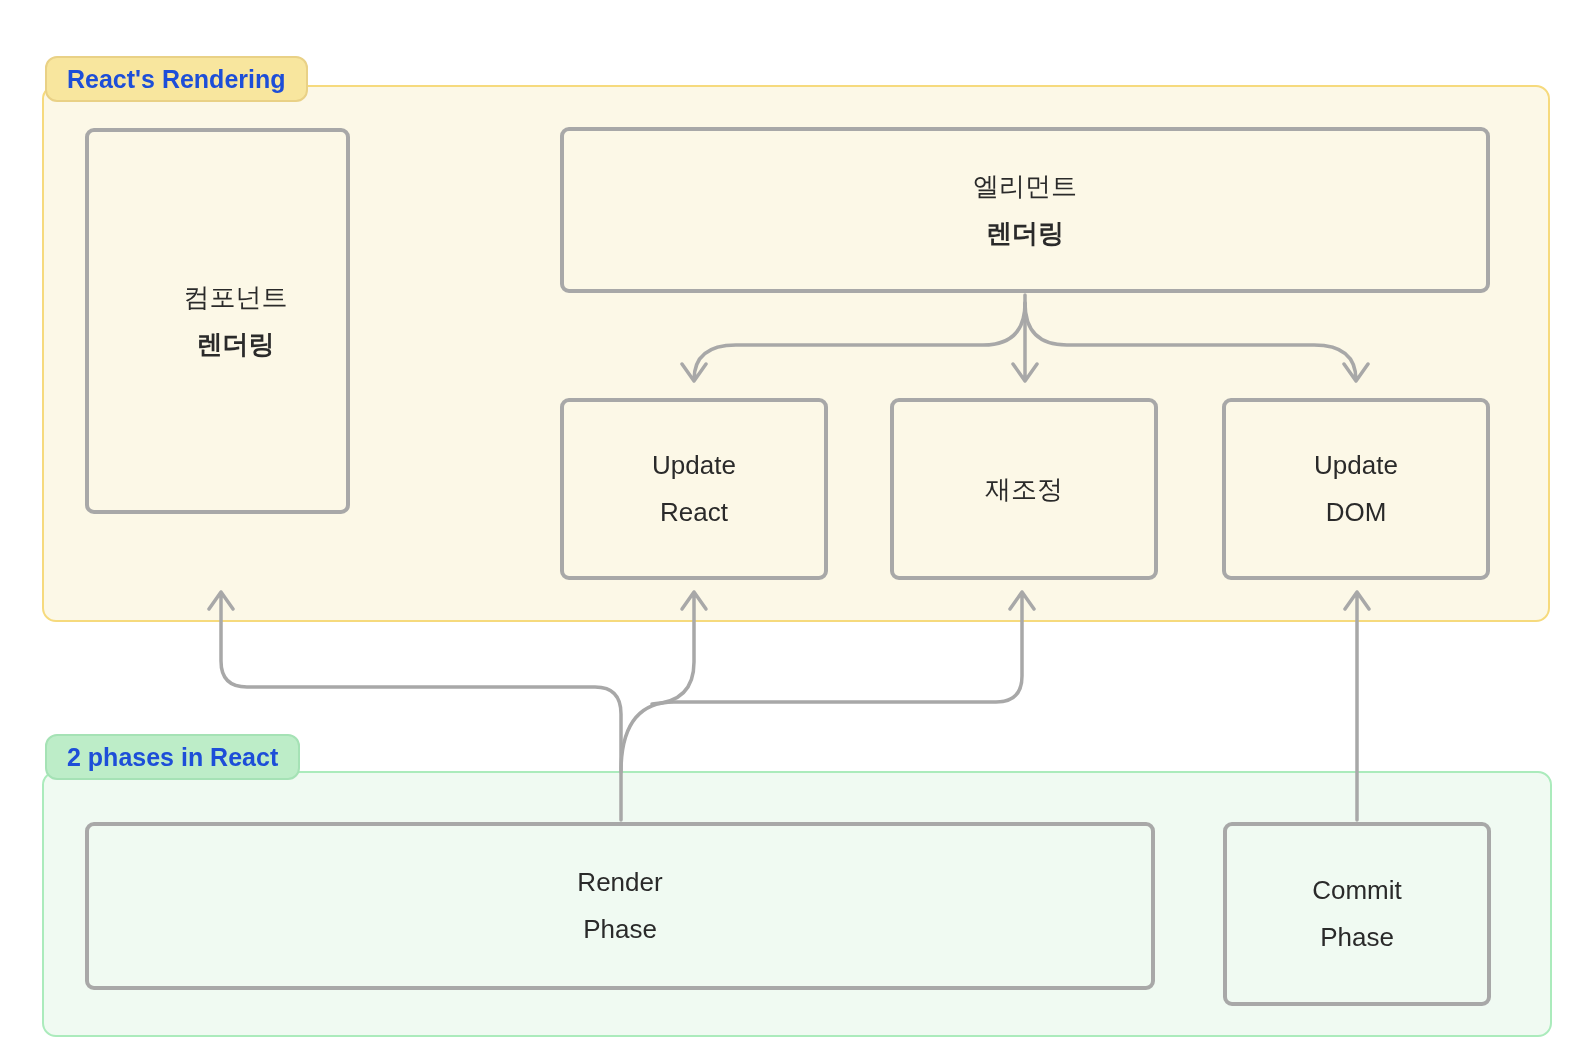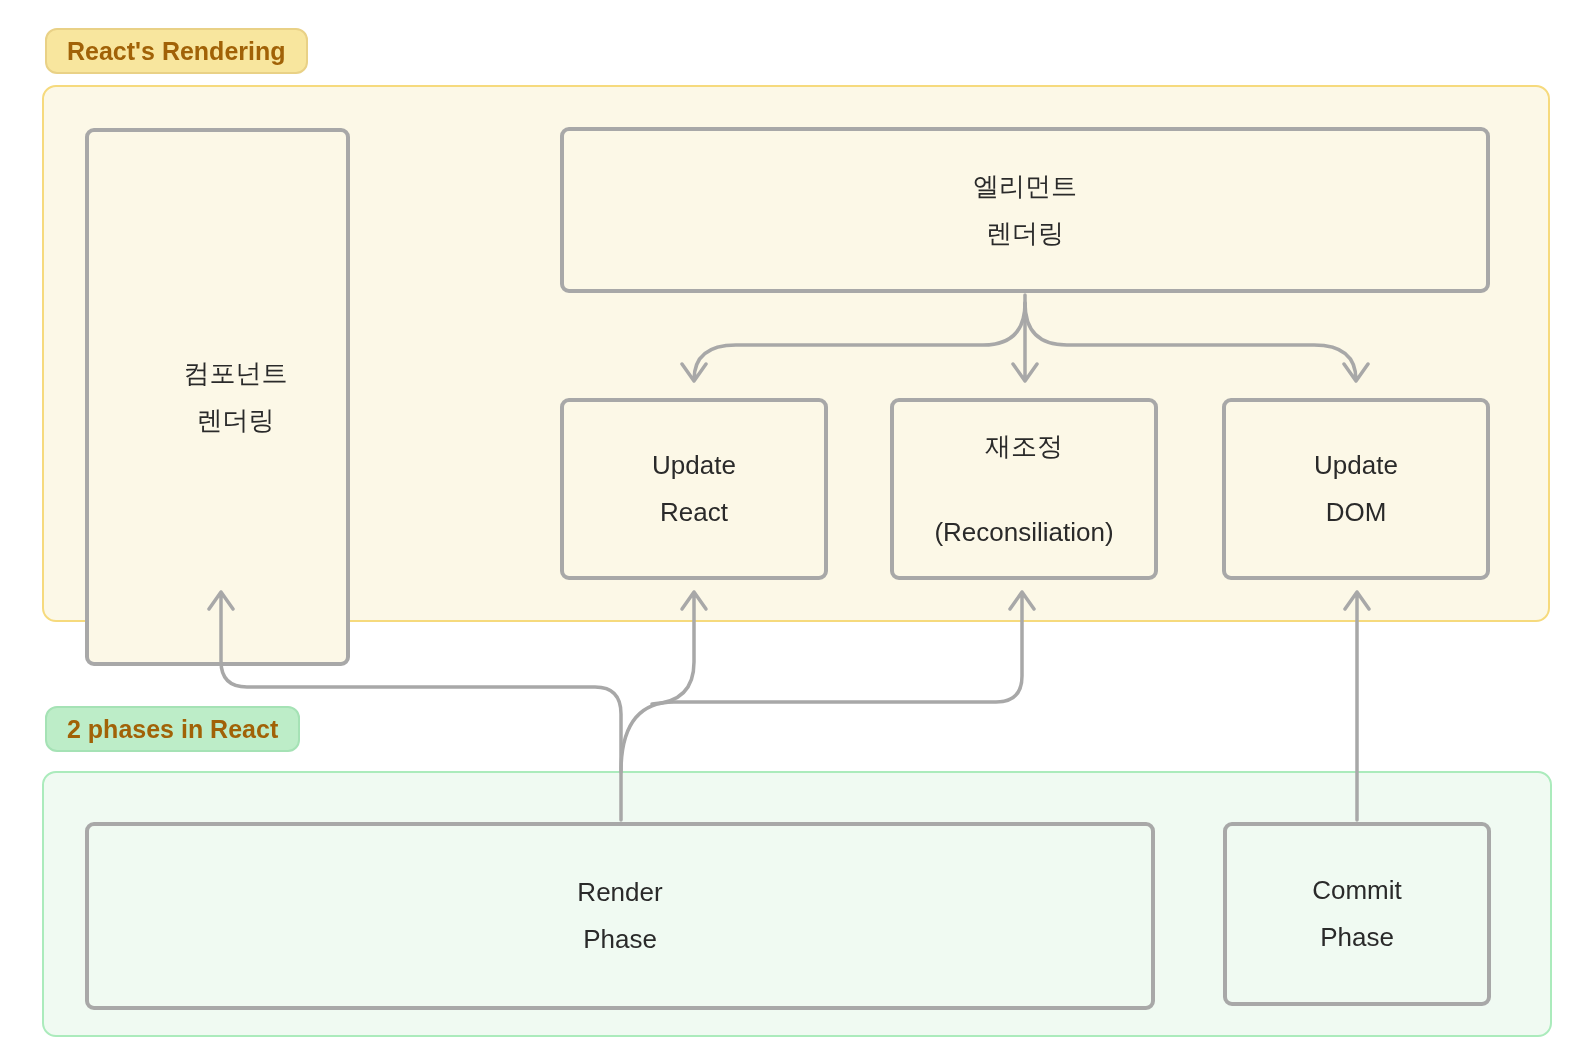--- a/index.html
+++ b/index.html
@@ -29,22 +29,23 @@
   .badge {
     position: absolute;
     display: flex;
     align-items: center;
     height: 46px;
     padding: 0 20px;
     border-radius: 12px;
     border: 2px solid;
     font-size: 25px;
     font-weight: 700;
-    color: #a16207;
+    color: #1d4ed8;
     white-space: nowrap;
+    margin-top: 28px;
   }
   .badge.rendering {
     background: var(--rendering-badge-bg, #F8E69E);
     border-color: var(--rendering-badge-border, #E9D186);
   }
   .badge.phases {
     background: var(--phases-badge-bg, #BDEDC8);
     border-color: var(--phases-badge-border, #A5E2B5);
   }
   .box {
@@ -59,21 +60,21 @@
   }
   .box.on-cream { background: var(--rendering-bg, #FCF8E7); }
   .box.on-green { background: var(--phases-bg, #F0FAF2); }
   .box .line {
     font-size: 26px;
     line-height: 47px;
     font-weight: 400;
     color: var(--text, #2a2a2a);
     white-space: nowrap;
   }
-  .box .line.bold { font-weight: 400; }
+  .box .line.bold { font-weight: 700; }
   svg.arrows {
     position: absolute;
     left: 0; top: 0;
     pointer-events: none;
   }
   svg.arrows path {
     stroke: var(--arrow, #A8A8A8);
     stroke-width: 3.5;
     fill: none;
     stroke-linecap: round;
@@ -89,46 +90,45 @@
 
   <div class="container phases" style="left:42px; top:771px; width:1510px; height:266px;"></div>
 
   <div class="badge rendering" style="left:45px; top:28px;">
     <span>React's Rendering</span>
   </div>
   <div class="badge phases" style="left:45px; top:706px;text-align:center;">
     <span>2 phases in React</span>
   </div>
 
-  <div class="box on-cream" style="left:85px; top:128px; width:265px; height:538px;padding-left:36px;">
+  <div class="box on-cream" style="left:85px; top:128px; width:265px; height:386px;padding-left:36px;">
     <div class="line">컴포넌트</div>
     <div class="line bold">렌더링</div>
   </div>
 
   <div class="box on-cream" style="left:560px; top:127px; width:930px; height:166px;">
     <div class="line">엘리먼트</div>
     <div class="line bold">렌더링</div>
   </div>
 
   <div class="box on-cream" style="left:560px; top:398px; width:268px; height:182px;">
     <div class="line">Update</div>
     <div class="line">React</div>
   </div>
 
   <div class="box on-cream" style="left:890px; top:398px; width:268px; height:182px;gap:39px;">
     <div class="line">재조정</div>
-    <div class="line">(Reconsiliation)</div>
   </div>
 
   <div class="box on-cream" style="left:1222px; top:398px; width:268px; height:182px;">
     <div class="line">Update</div>
     <div class="line">DOM</div>
   </div>
 
-  <div class="box on-green" style="left:85px; top:822px; width:1070px; height:188px;">
+  <div class="box on-green" style="left:85px; top:822px; width:1070px; height:168px;">
     <div class="line">Render</div>
     <div class="line">Phase</div>
   </div>
 
   <div class="box on-green" style="left:1223px; top:822px; width:268px; height:184px;">
     <div class="line">Commit</div>
     <div class="line">Phase</div>
   </div>
 
   <svg class="arrows" width="1570" height="1054" viewBox="0 0 1570 1054">

